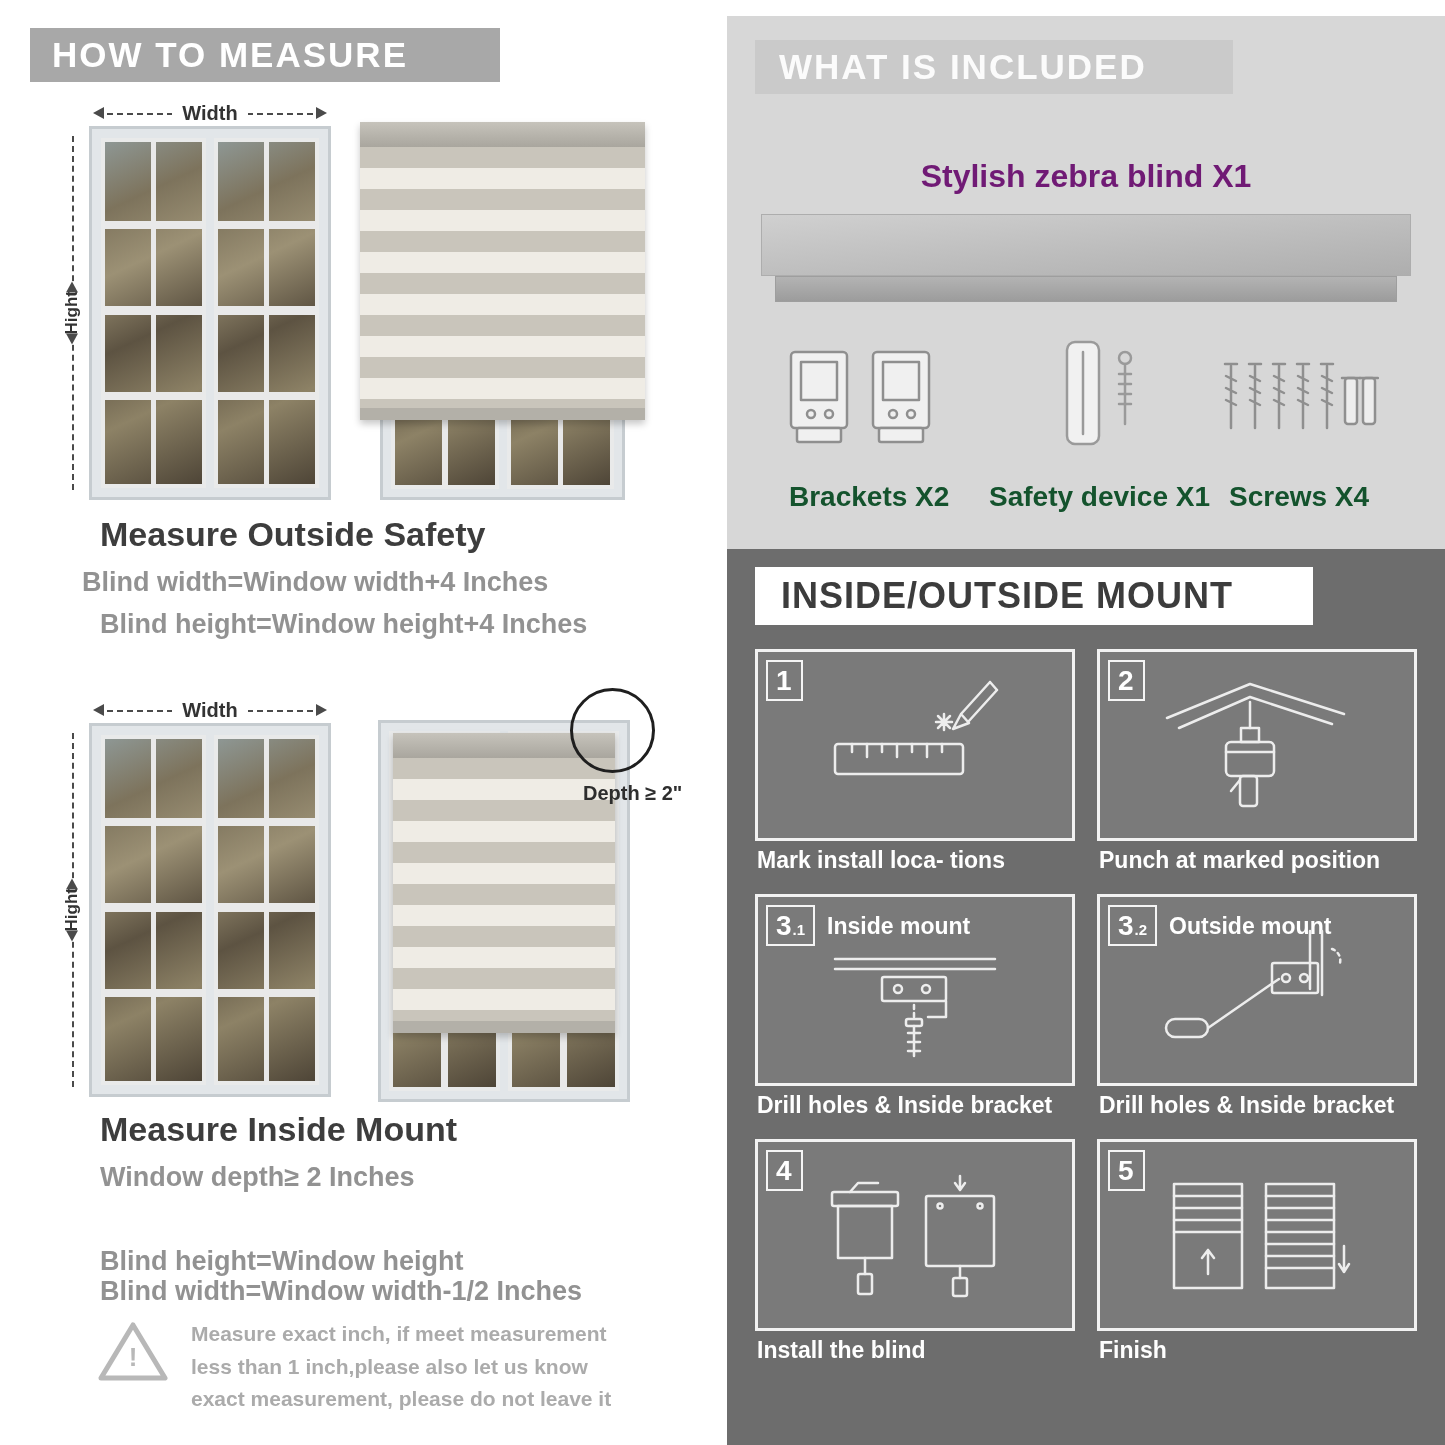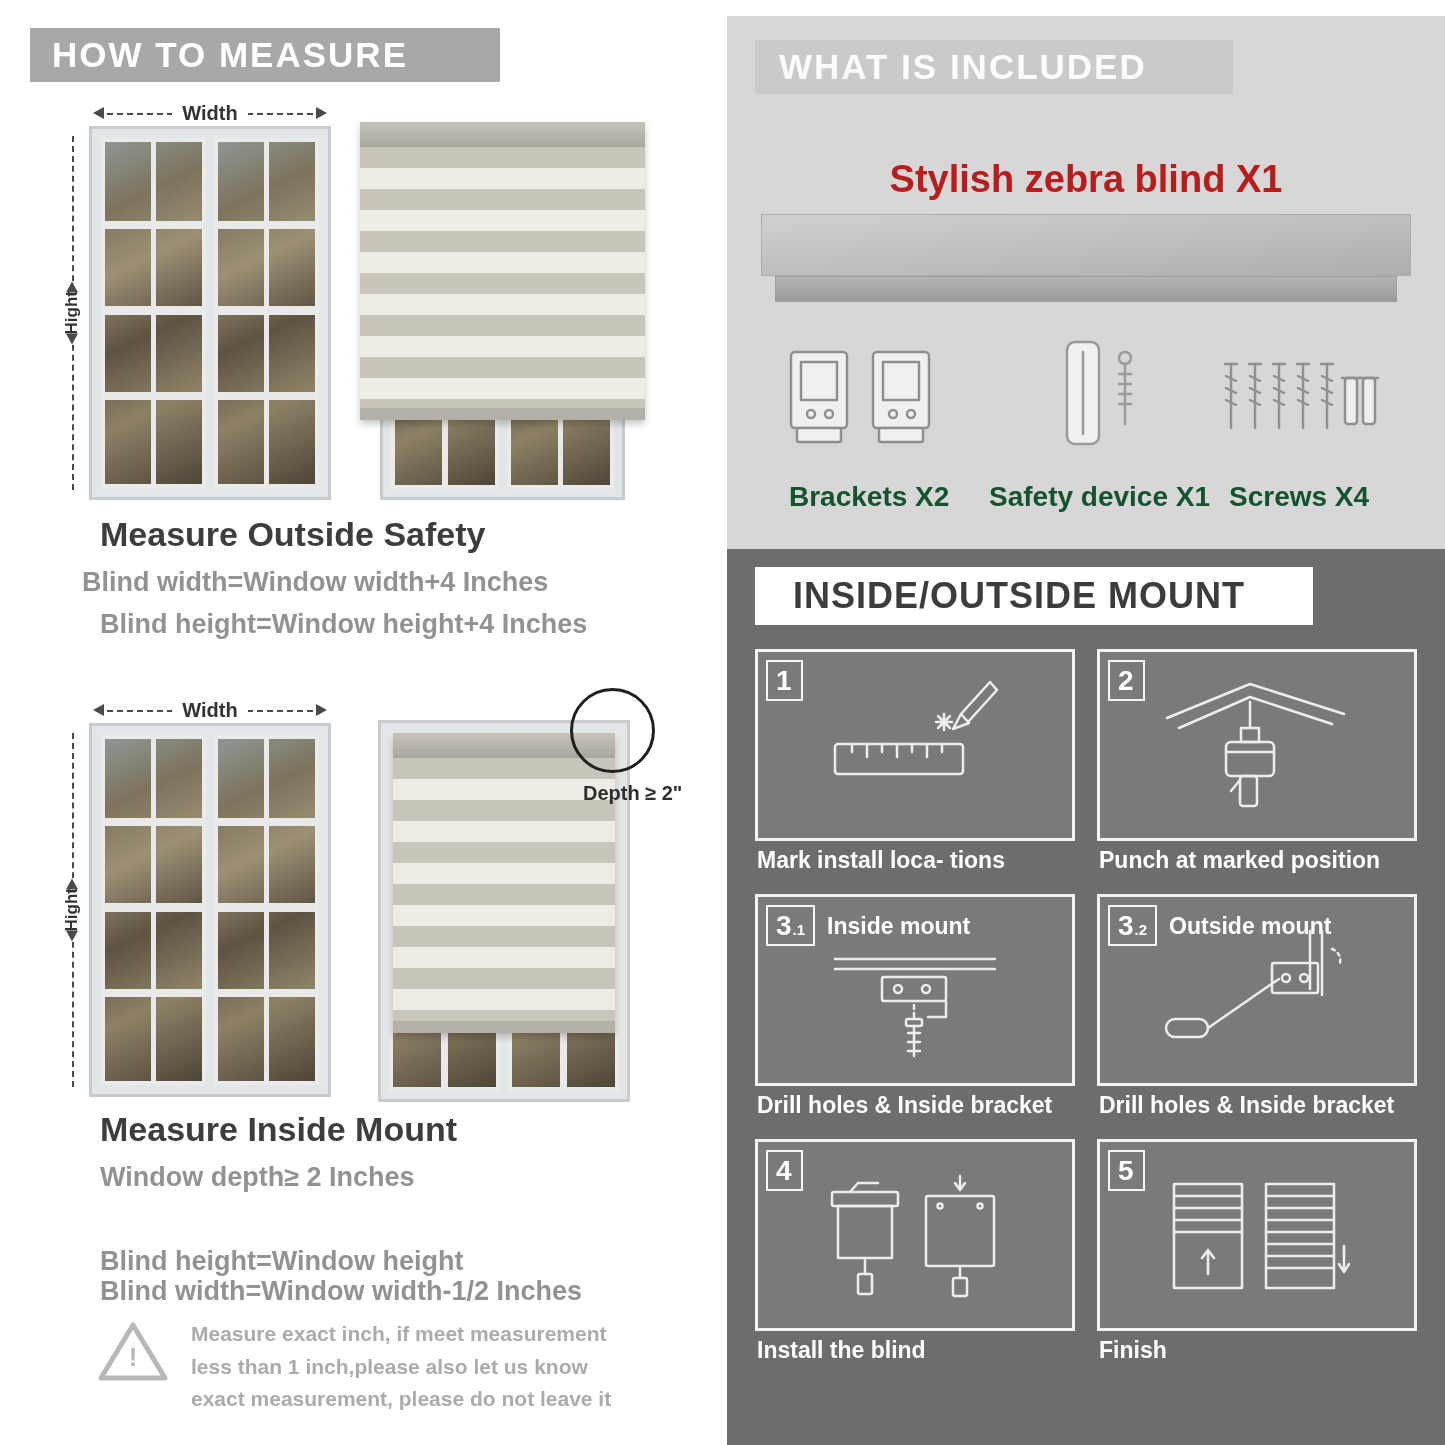--- a/index.html
+++ b/index.html
@@ -56,31 +56,31 @@
   .warn-text { font-size:21px; color:#ababab; line-height:1.55; font-weight:bold; }
 
   
   .right { position:absolute; left:727px; top:0; width:718px; height:1445px; }
   .included { position:absolute; left:0; top:16px; width:718px; height:546px; background:#d7d7d7; }
   .bar-included {
     position:absolute; left:28px; top:24px; width:478px; height:54px;
     background:#cacaca; color:#fbfbfb; font-size:35px; font-weight:bold;
     letter-spacing:2px; display:flex; align-items:center; padding-left:24px;
   }
-  .blind-label { position:absolute; left:0; top:142px; width:100%; text-align:center; font-size:38px; font-weight:bold; color:#b91c1c; }
+  .blind-label { position:absolute; left:0; top:142px; width:100%; text-align:center; font-size:32px; font-weight:bold; color:#701a75; }
   .headrail { position:absolute; left:34px; top:198px; width:650px; height:62px; background:linear-gradient(175deg,#d0d0d0 0%,#bdbdbd 55%,#aeaeae 100%); border:1px solid #adadad; }
   .headrail-strip { position:absolute; left:48px; top:260px; width:622px; height:26px; background:linear-gradient(#b3b3b3,#9c9c9c); border:1px solid #9e9e9e; }
   .inc-icon { position:absolute; }
   .inc-label { position:absolute; top:465px; font-size:28px; font-weight:bold; color:#14532d; }
 
   .mount { position:absolute; left:0; top:549px; width:718px; height:896px; background:#6d6d6d; }
   .bar-mount {
     position:absolute; left:28px; top:18px; width:558px; height:58px;
     background:#ffffff; color:#3c3c3c; font-size:36px; font-weight:bold;
-    letter-spacing:1px; display:flex; align-items:center; padding-left:38px;
+    letter-spacing:1px; display:flex; align-items:center; padding-left:26px;
   }
   .steps { position:absolute; left:28px; top:100px; width:662px; display:grid; grid-template-columns:1fr 1fr; column-gap:22px; row-gap:6px; }
   .step-box { position:relative; height:192px; border:3px solid #f2f2f2; background:#7a7a7a; }
   .step-head { position:absolute; top:8px; left:8px; display:flex; align-items:flex-start; gap:12px; }
   .step-num-box { border:2px solid #f5f5f5; color:#fff; font-weight:bold; padding:1px 8px; line-height:1.25; display:flex; align-items:flex-end; }
   .step-num-box .n { font-size:28px; }
   .step-num-box .s { font-size:15px; margin-left:1px; padding-bottom:3px; }
   .step-title { color:#fff; font-weight:bold; font-size:23px; margin-top:8px;text-align:center; }
   .step-art { position:absolute; inset:0; display:flex; align-items:center; justify-content:center; }
   .art { stroke:#ededed; fill:none; stroke-width:2.5; stroke-linecap:round; stroke-linejoin:round; }

